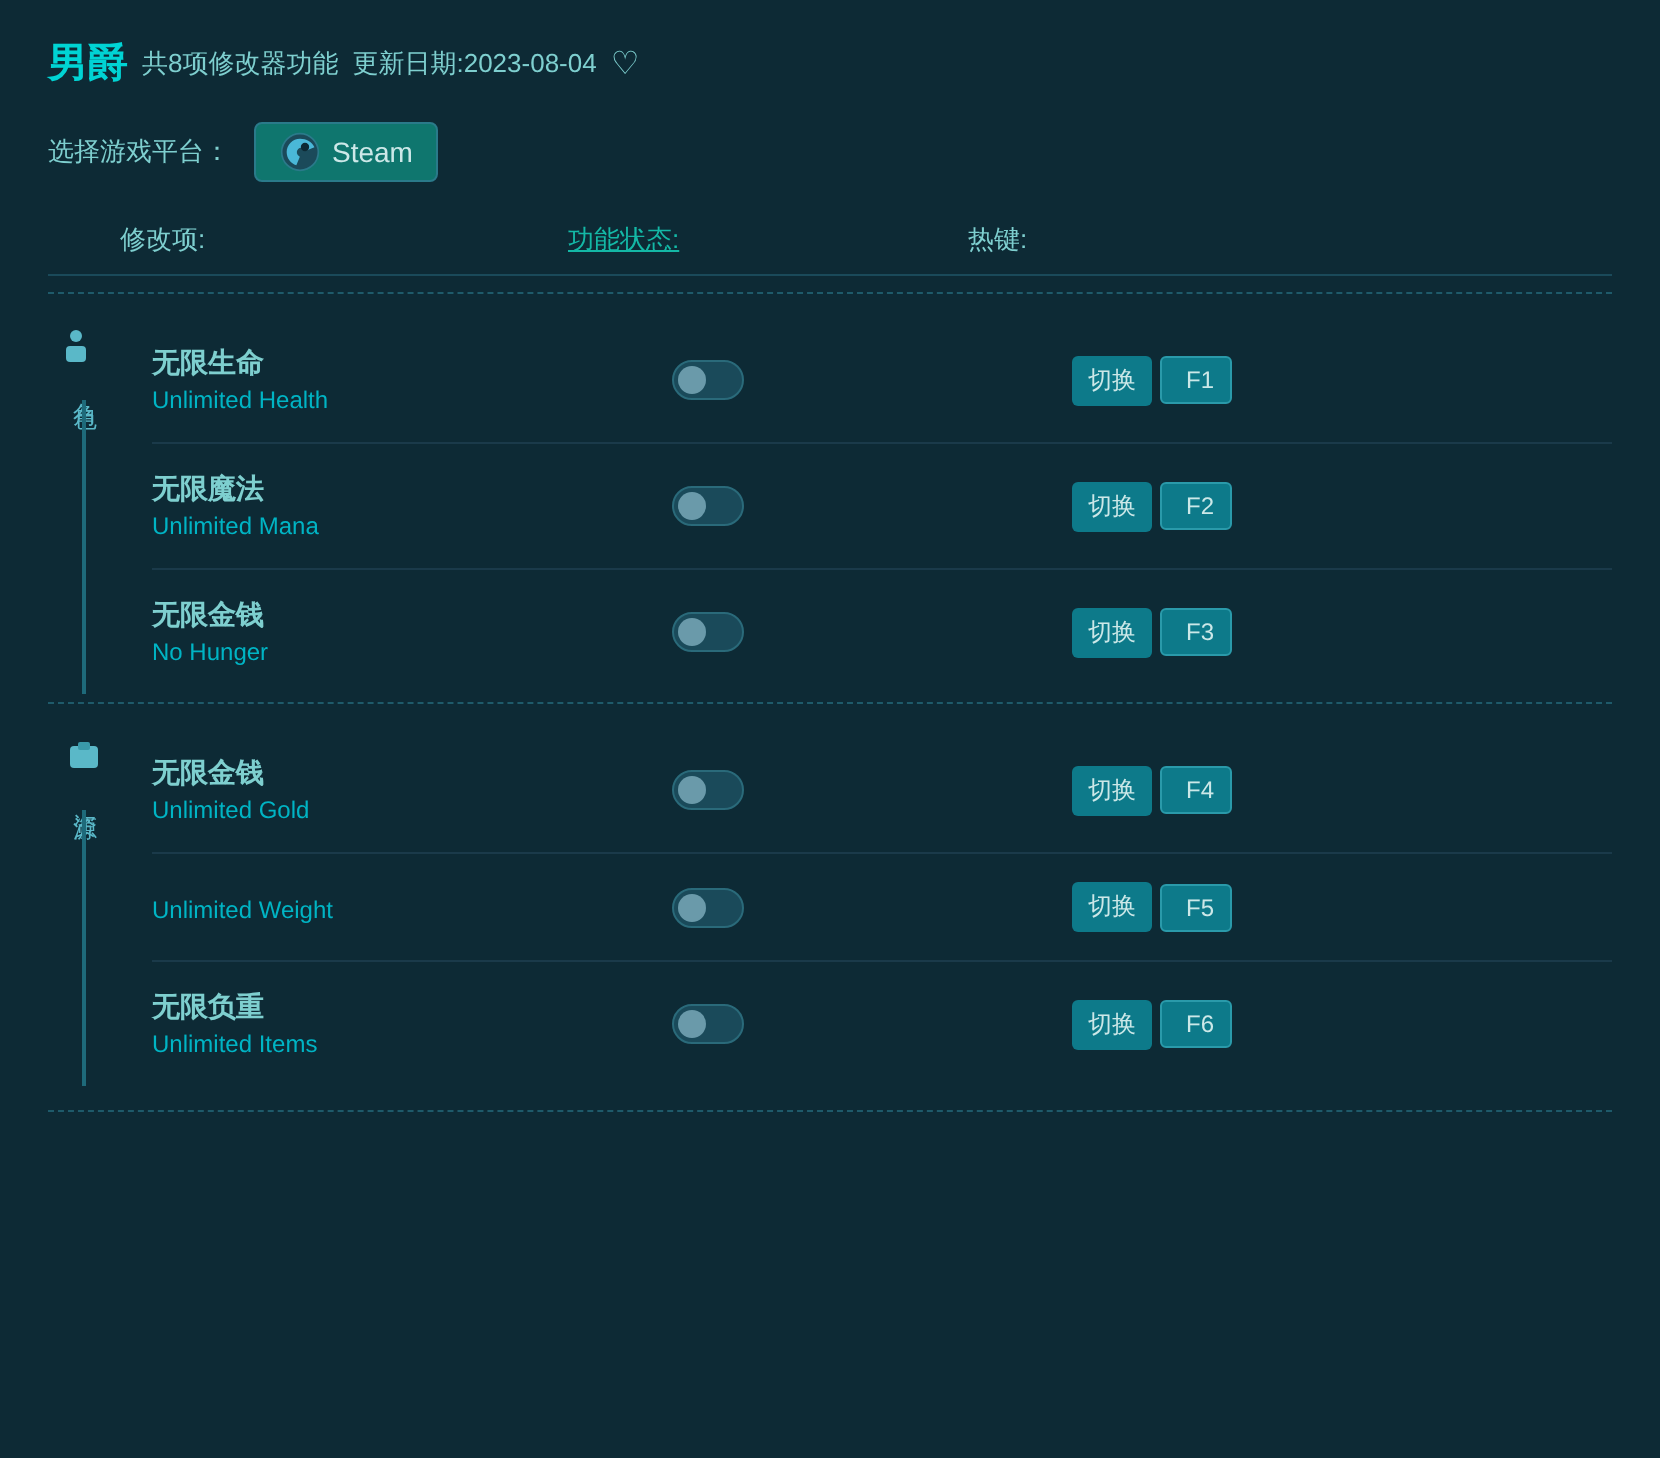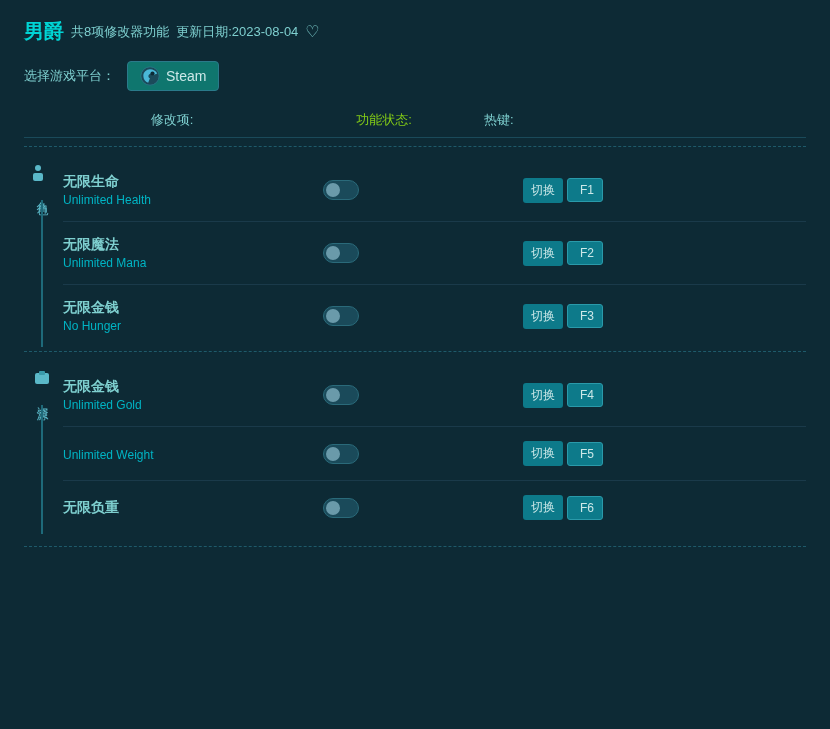--- a/index.html
+++ b/index.html
@@ -81,43 +81,43 @@
       width: 20px;
       height: 20px;
     }
 
     .col-headers {
       display: flex;
       align-items: center;
       padding: 0 0 8px 0;
       border-bottom: 1px solid #1a4a5a;
       margin-bottom: 8px;
-      text-align: center;
     }
 
     .col-mod {
       width: 260px;
       color: #7ecfcf;
       font-size: 13px;
     }
 
     .col-status {
       width: 200px;
-      color: #84cc16;
-      font-size: 13px;
+      color: #14b8a6;
+      font-size: 13px;
+      text-decoration: underline;
     }
 
     .col-hotkey {
       color: #7ecfcf;
       font-size: 13px;
     }
 
     .section-wrapper {
       display: flex;
-      gap: 3px;
+      gap: 16px;
     }
 
     .section-sidebar {
       width: 36px;
       display: flex;
       flex-direction: column;
       align-items: center;
       padding-top: 4px;
       position: relative;
     }
@@ -422,20 +422,21 @@
               </div>
             </div>
             <div class="mod-hotkey-col">
               <button class="hotkey-switch-btn">切换</button>
               <button class="hotkey-key-btn">F5</button>
             </div>
           </div>
           <div class="mod-row">
             <div class="mod-name-col">
               <div class="mod-name-zh">无限负重</div>
+              <div class="mod-name-en">Unlimited Items</div>
             </div>
             <div class="mod-toggle-col">
               <div class="toggle-switch">
                 <div class="toggle-knob"></div>
               </div>
             </div>
             <div class="mod-hotkey-col">
               <button class="hotkey-switch-btn">切换</button>
               <button class="hotkey-key-btn">F6</button>
             </div>

